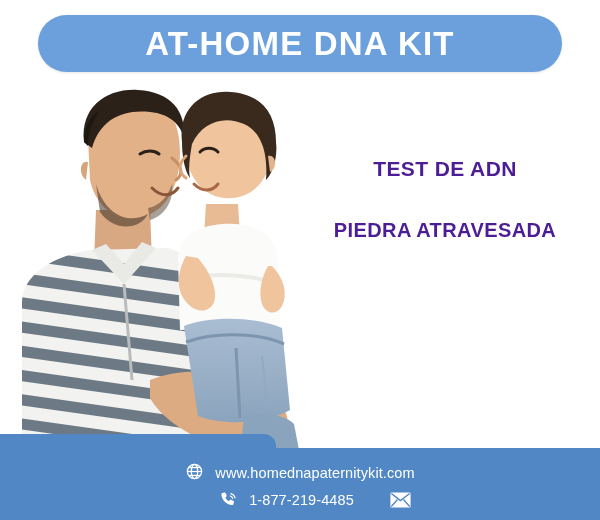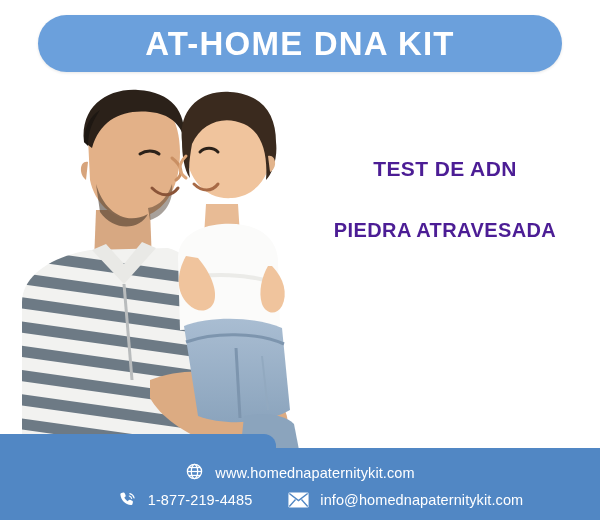--- a/index.html
+++ b/index.html
@@ -291,20 +291,19 @@
         </span>
 
         <span id="email-group">
           <span class="footer-icon">
             <svg width="21" height="16" viewBox="0 0 24 18">
               <rect x="0.5" y="0.5" width="23" height="17" rx="1.5" fill="#ffffff"></rect>
               <path d="M1.5,1.6 L12,9.6 L22.5,1.6" fill="none" stroke="#5187c4" stroke-width="1.7"></path>
               <path d="M1.5,16.4 L8.6,8.4 M22.5,16.4 L15.4,8.4" fill="none" stroke="#5187c4" stroke-width="1.5"></path>
             </svg>
           </span>
-          <span class="footer-text">info@homednapaternitykit.com</span>
         </span>
 
       </div>
     </div>
   </div>
 
 </div>
 
 </body></html>

